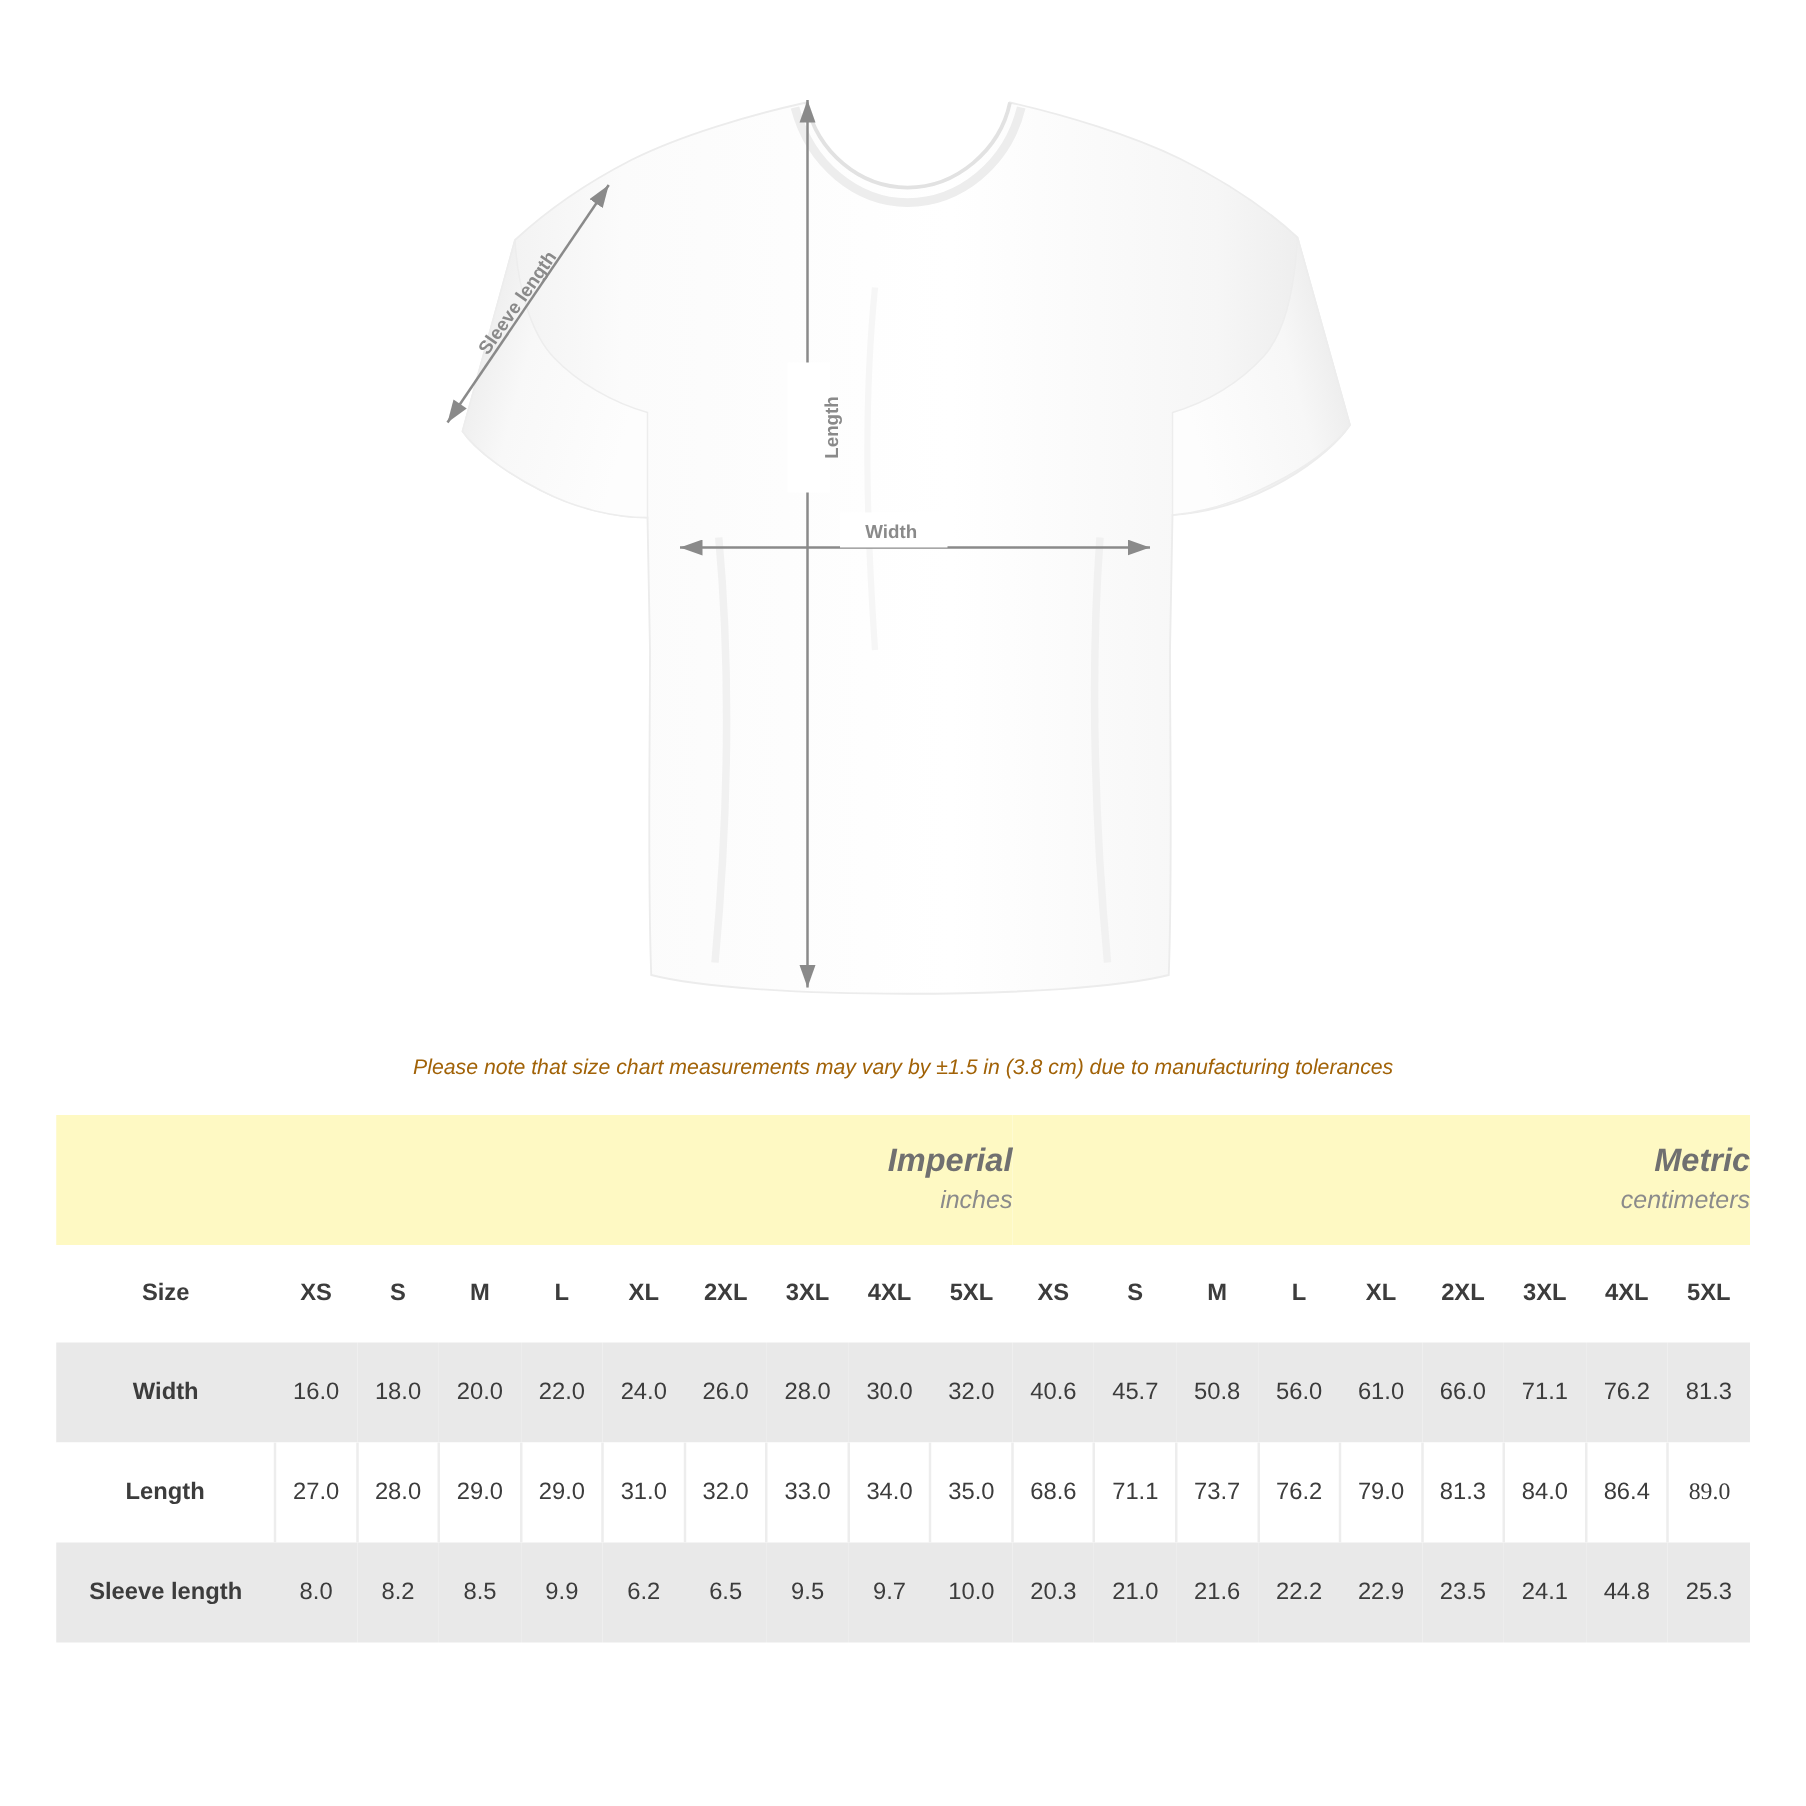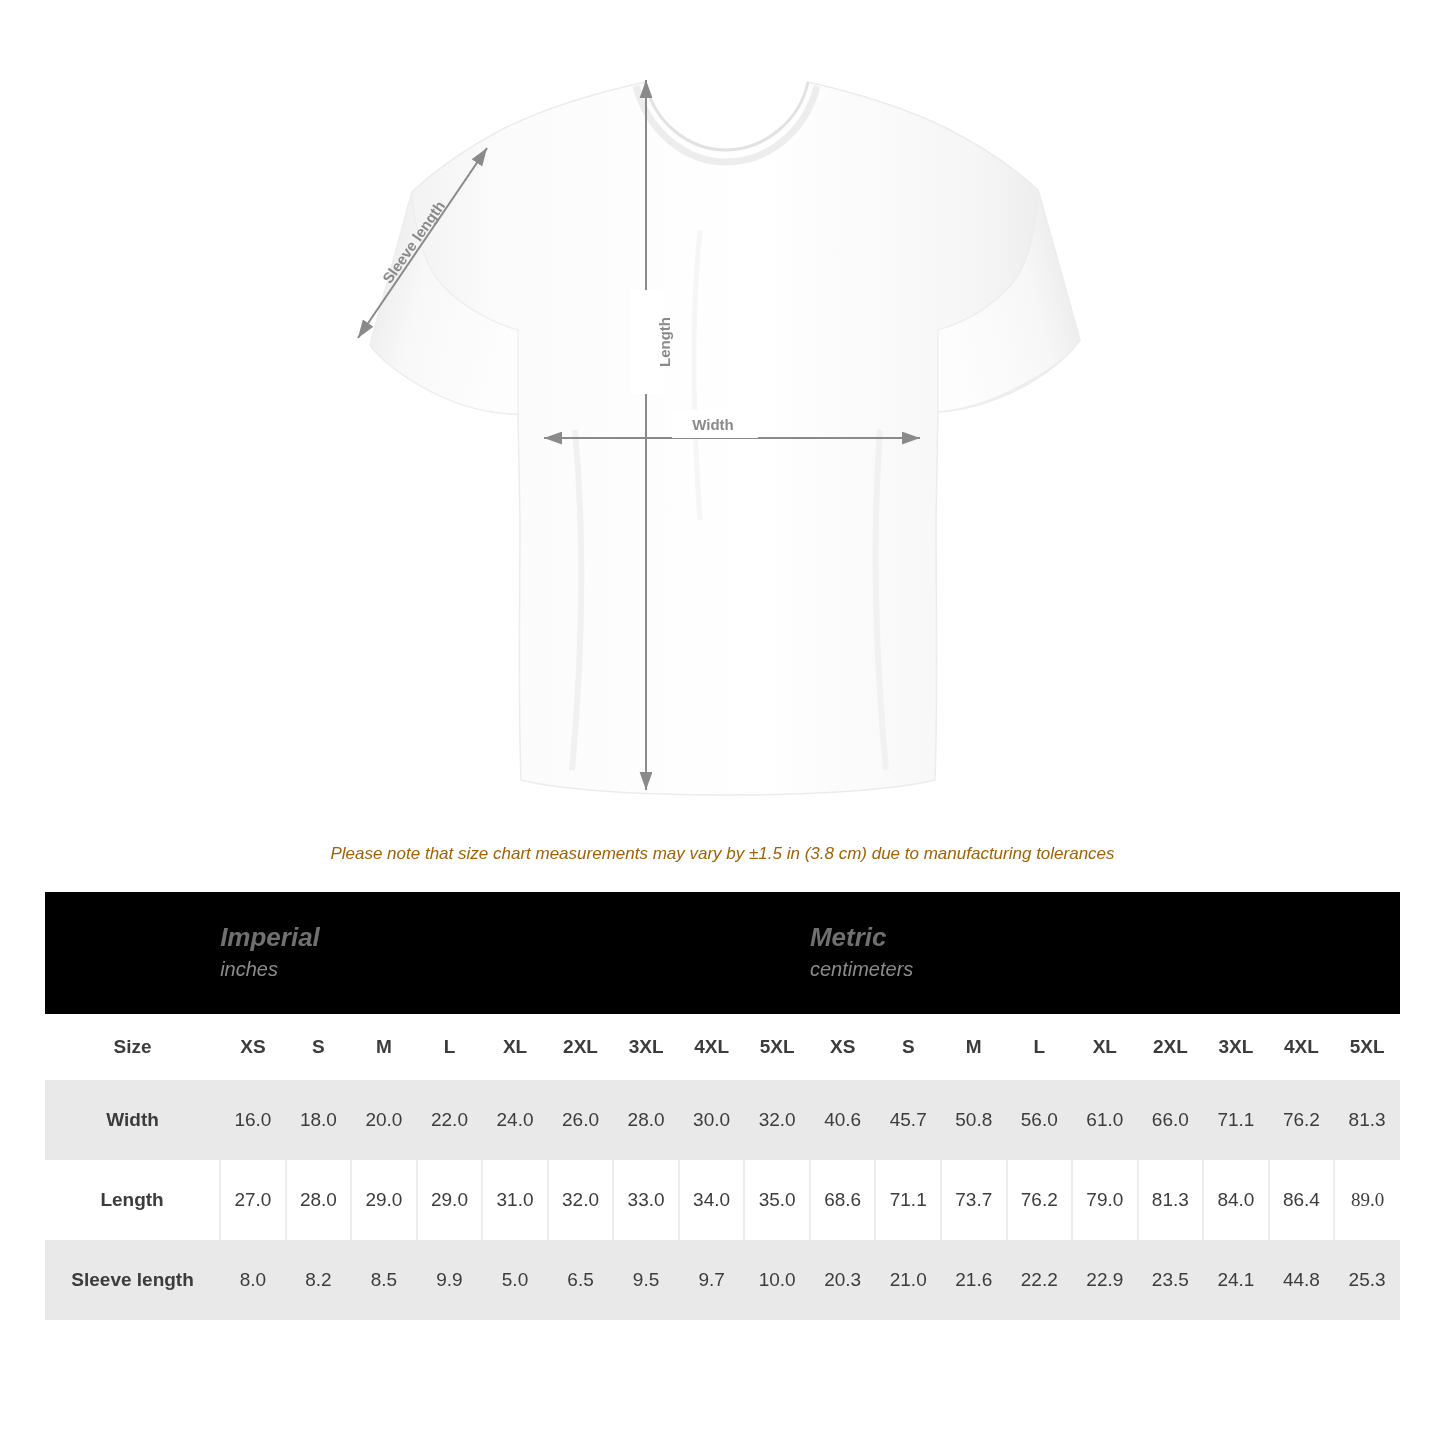--- a/index.html
+++ b/index.html
@@ -57,41 +57,41 @@
     border-collapse: collapse;
     width: 1355px;
     table-layout: fixed;
   }
   table.size-table td, table.size-table th {
     padding: 0;
     margin: 0;
     border: 0;
   }
   .unit-head td {
-    height: 122px;
-    background: #000000;
-    text-align: left;
+    height: 104px;
+    background: #fef9c3;
+    text-align: right;
     vertical-align: middle;
   }
   .unit-name {
     font-size: 26px;
     font-style: italic;
     font-weight: bold;
     color: #707070;
     line-height: 1.25;
   }
   .unit-sub {
     font-size: 20px;
     font-style: italic;
     color: #8b8b8b;
     line-height: 1.6;
   }
 
   .row-head td {
-    height: 66px;
+    height: 78px;
     background: #ffffff;
     text-align: center;
     vertical-align: middle;
     font-size: 19px;
     font-weight: bold;
     color: #3c3c3c;
     border-right: 2px solid #ededed;
   }
   .row-head td:last-child { border-right: 0; }
 
@@ -319,21 +319,21 @@
           <td>86.4</td>
           <td>89.0</td>
         </tr>
 
         <tr class="data-row band-gray">
           <td class="rowlabel">Sleeve length</td>
           <td>8.0</td>
           <td>8.2</td>
           <td>8.5</td>
           <td>9.9</td>
-          <td>5.0</td>
+          <td>6.2</td>
           <td>6.5</td>
           <td>9.5</td>
           <td>9.7</td>
           <td>10.0</td>
           <td>20.3</td>
           <td>21.0</td>
           <td>21.6</td>
           <td>22.2</td>
           <td>22.9</td>
           <td>23.5</td>

